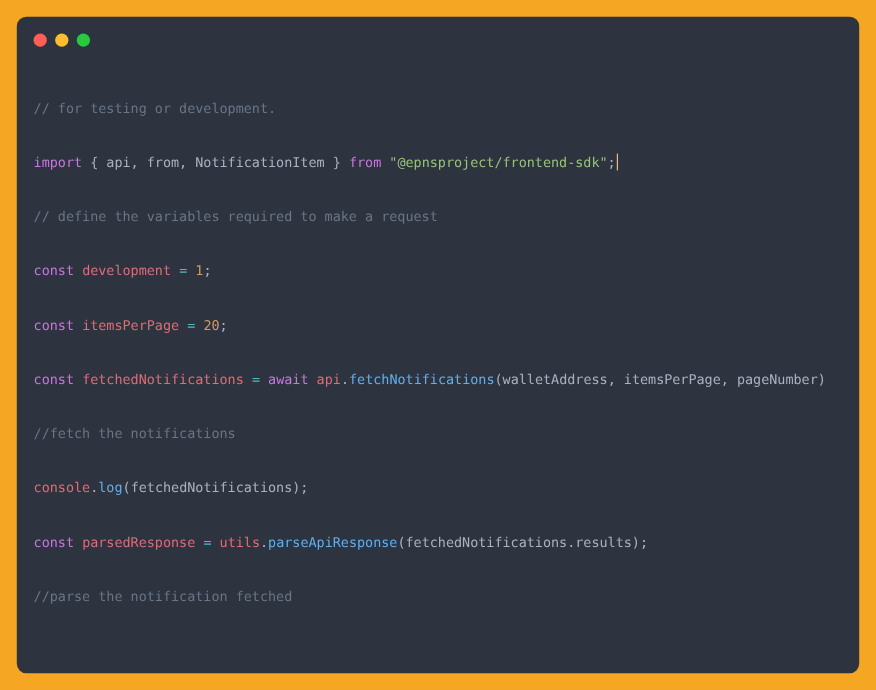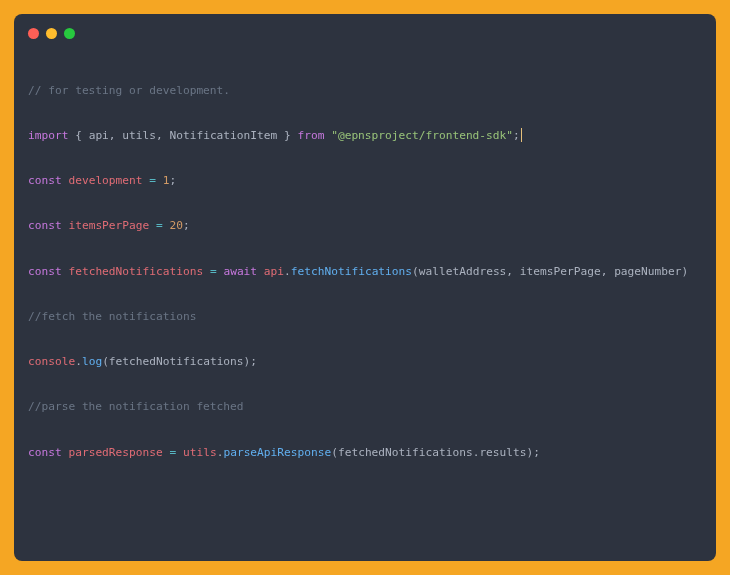--- a/index.html
+++ b/index.html
@@ -60,28 +60,29 @@
 <body>
 
 <div class="window">
   <div class="titlebar">
     <span class="dot" style="background:#ff5f56"></span>
     <span class="dot" style="background:#ffbd2e"></span>
     <span class="dot" style="background:#27c93f"></span>
   </div>
   <div class="code-area">
 <span class="line"><span class="com">// for testing or development.</span></span>
-<span class="line"><span class="kw">import</span> <span class="plain">{ api, utils, NotificationItem }</span> <span class="kw">from</span> <span class="str">"@epnsproject/frontend-sdk"</span><span class="plain">;</span><span class="cursor-mark"></span></span>
+<span class="line"><span class="kw">import</span> <span class="plain">{ api, from, NotificationItem }</span> <span class="kw">from</span> <span class="str">"@epnsproject/frontend-sdk"</span><span class="plain">;</span><span class="cursor-mark"></span></span>
+<span class="line"><span class="com">// define the variables required to make a request</span></span>
 <span class="line"><span class="kw">const</span> <span class="var">development</span> <span class="eq">=</span> <span class="num">1</span><span class="plain">;</span></span>
 <span class="line"><span class="kw">const</span> <span class="var">itemsPerPage</span> <span class="eq">=</span> <span class="num">20</span><span class="plain">;</span></span>
 <span class="line"><span class="kw">const</span> <span class="var">fetchedNotifications</span> <span class="eq">=</span> <span class="kw">await</span> <span class="var">api</span><span class="plain">.</span><span class="fn">fetchNotifications</span><span class="plain">(walletAddress, itemsPerPage, pageNumber)</span></span>
 <span class="line"><span class="com">//fetch the notifications</span></span>
 <span class="line"><span class="var">console</span><span class="plain">.</span><span class="fn">log</span><span class="plain">(fetchedNotifications);</span></span>
+<span class="line"><span class="kw">const</span> <span class="var">parsedResponse</span> <span class="eq">=</span> <span class="var">utils</span><span class="plain">.</span><span class="fn">parseApiResponse</span><span class="plain">(fetchedNotifications.results);</span></span>
 <span class="line"><span class="com">//parse the notification fetched</span></span>
-<span class="line"><span class="kw">const</span> <span class="var">parsedResponse</span> <span class="eq">=</span> <span class="var">utils</span><span class="plain">.</span><span class="fn">parseApiResponse</span><span class="plain">(fetchedNotifications.results);</span></span>
 
 
 
 
 
 
 
 
   </div>
 </div>

